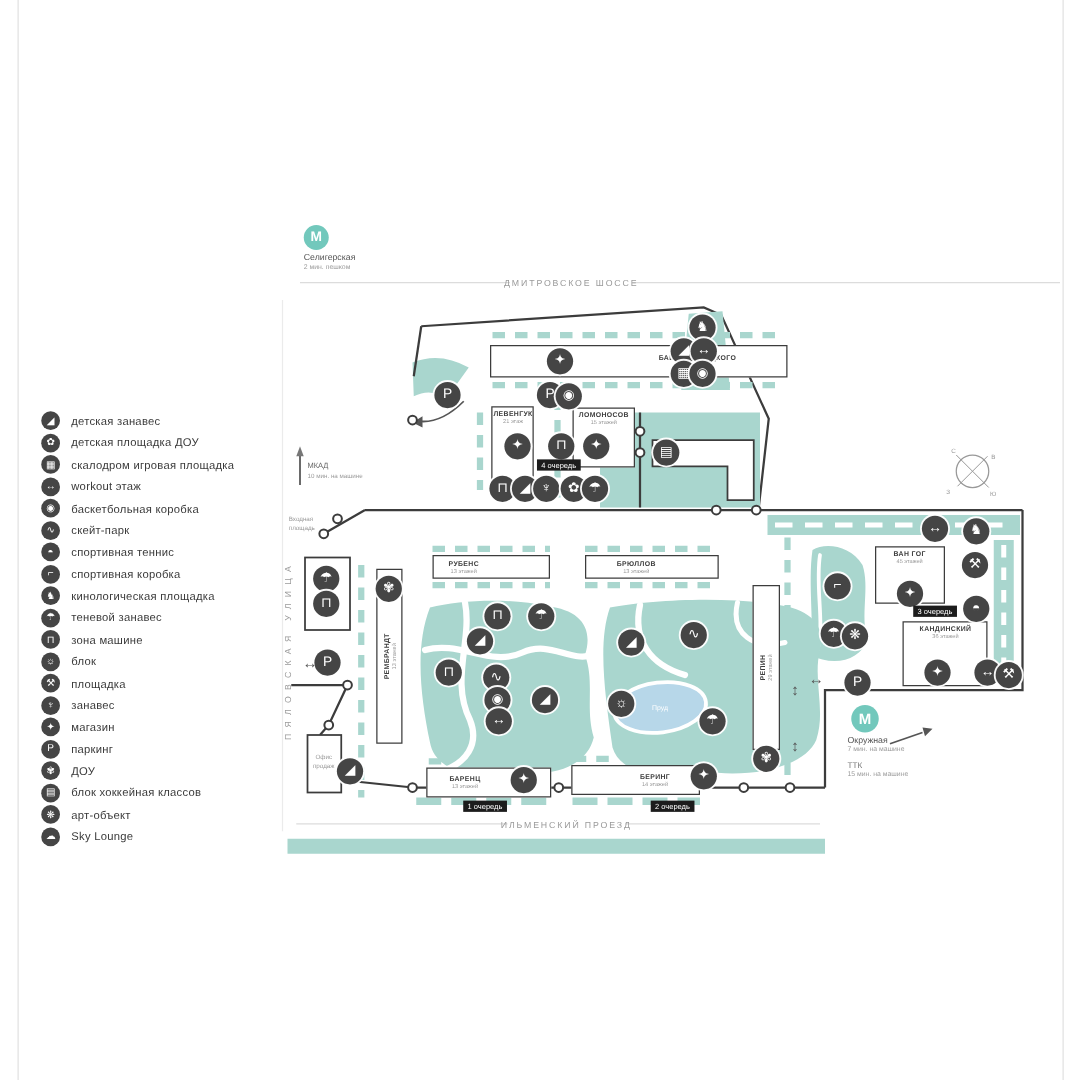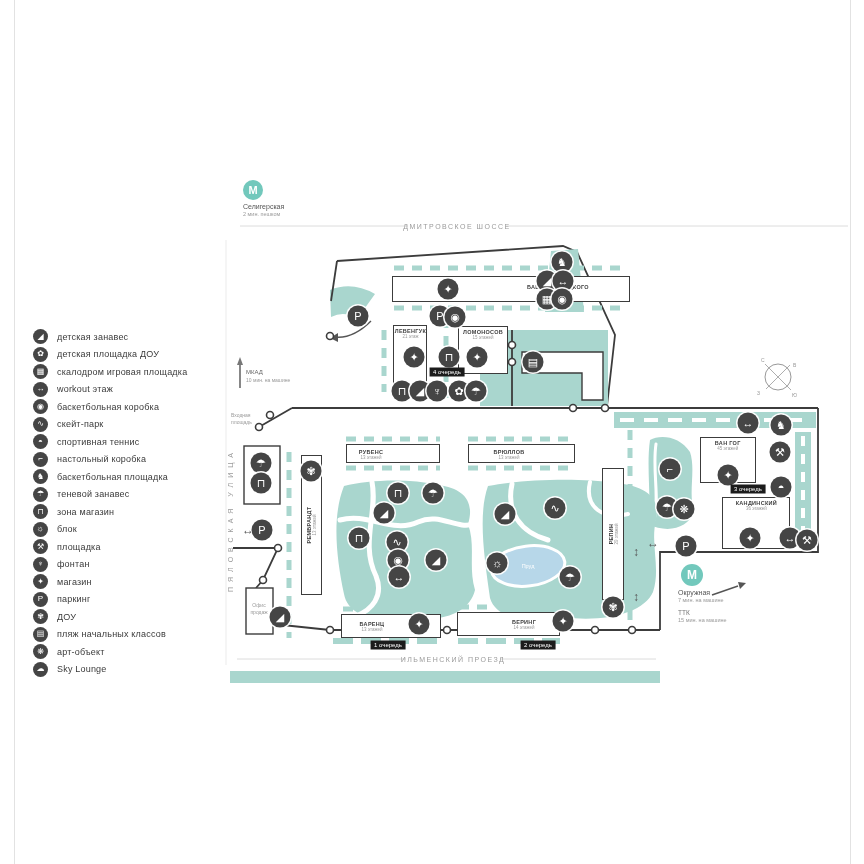--- a/index.html
+++ b/index.html
@@ -343,61 +343,61 @@
       <div class="leg-row">
         <span class="leg-ico">∿</span>
         <span class="leg-label">скейт-парк</span>
       </div>
       <div class="leg-row">
         <span class="leg-ico">◓</span>
         <span class="leg-label">спортивная теннис</span>
       </div>
       <div class="leg-row">
         <span class="leg-ico">⌐</span>
-        <span class="leg-label">настольный коробка</span>
+        <span class="leg-label">спортивная коробка</span>
       </div>
       <div class="leg-row">
         <span class="leg-ico">♞</span>
-        <span class="leg-label">баскетбольная площадка</span>
+        <span class="leg-label">кинологическая площадка</span>
       </div>
       <div class="leg-row">
         <span class="leg-ico">☂</span>
         <span class="leg-label">теневой занавес</span>
       </div>
       <div class="leg-row">
         <span class="leg-ico">⊓</span>
-        <span class="leg-label">зона магазин</span>
+        <span class="leg-label">зона машине</span>
       </div>
       <div class="leg-row">
         <span class="leg-ico">☼</span>
         <span class="leg-label">блок</span>
       </div>
       <div class="leg-row">
         <span class="leg-ico">⚒</span>
         <span class="leg-label">площадка</span>
       </div>
       <div class="leg-row">
         <span class="leg-ico">♆</span>
-        <span class="leg-label">фонтан</span>
+        <span class="leg-label">занавес</span>
       </div>
       <div class="leg-row">
         <span class="leg-ico">✦</span>
         <span class="leg-label">магазин</span>
       </div>
       <div class="leg-row">
         <span class="leg-ico">P</span>
         <span class="leg-label">паркинг</span>
       </div>
       <div class="leg-row">
         <span class="leg-ico">✾</span>
         <span class="leg-label">ДОУ</span>
       </div>
       <div class="leg-row">
         <span class="leg-ico">▤</span>
-        <span class="leg-label">пляж начальных классов</span>
+        <span class="leg-label">блок хоккейная классов</span>
       </div>
       <div class="leg-row">
         <span class="leg-ico">❋</span>
         <span class="leg-label">арт-объект</span>
       </div>
       <div class="leg-row">
         <span class="leg-ico">☁</span>
         <span class="leg-label">Sky Lounge</span>
       </div>
     </div>

